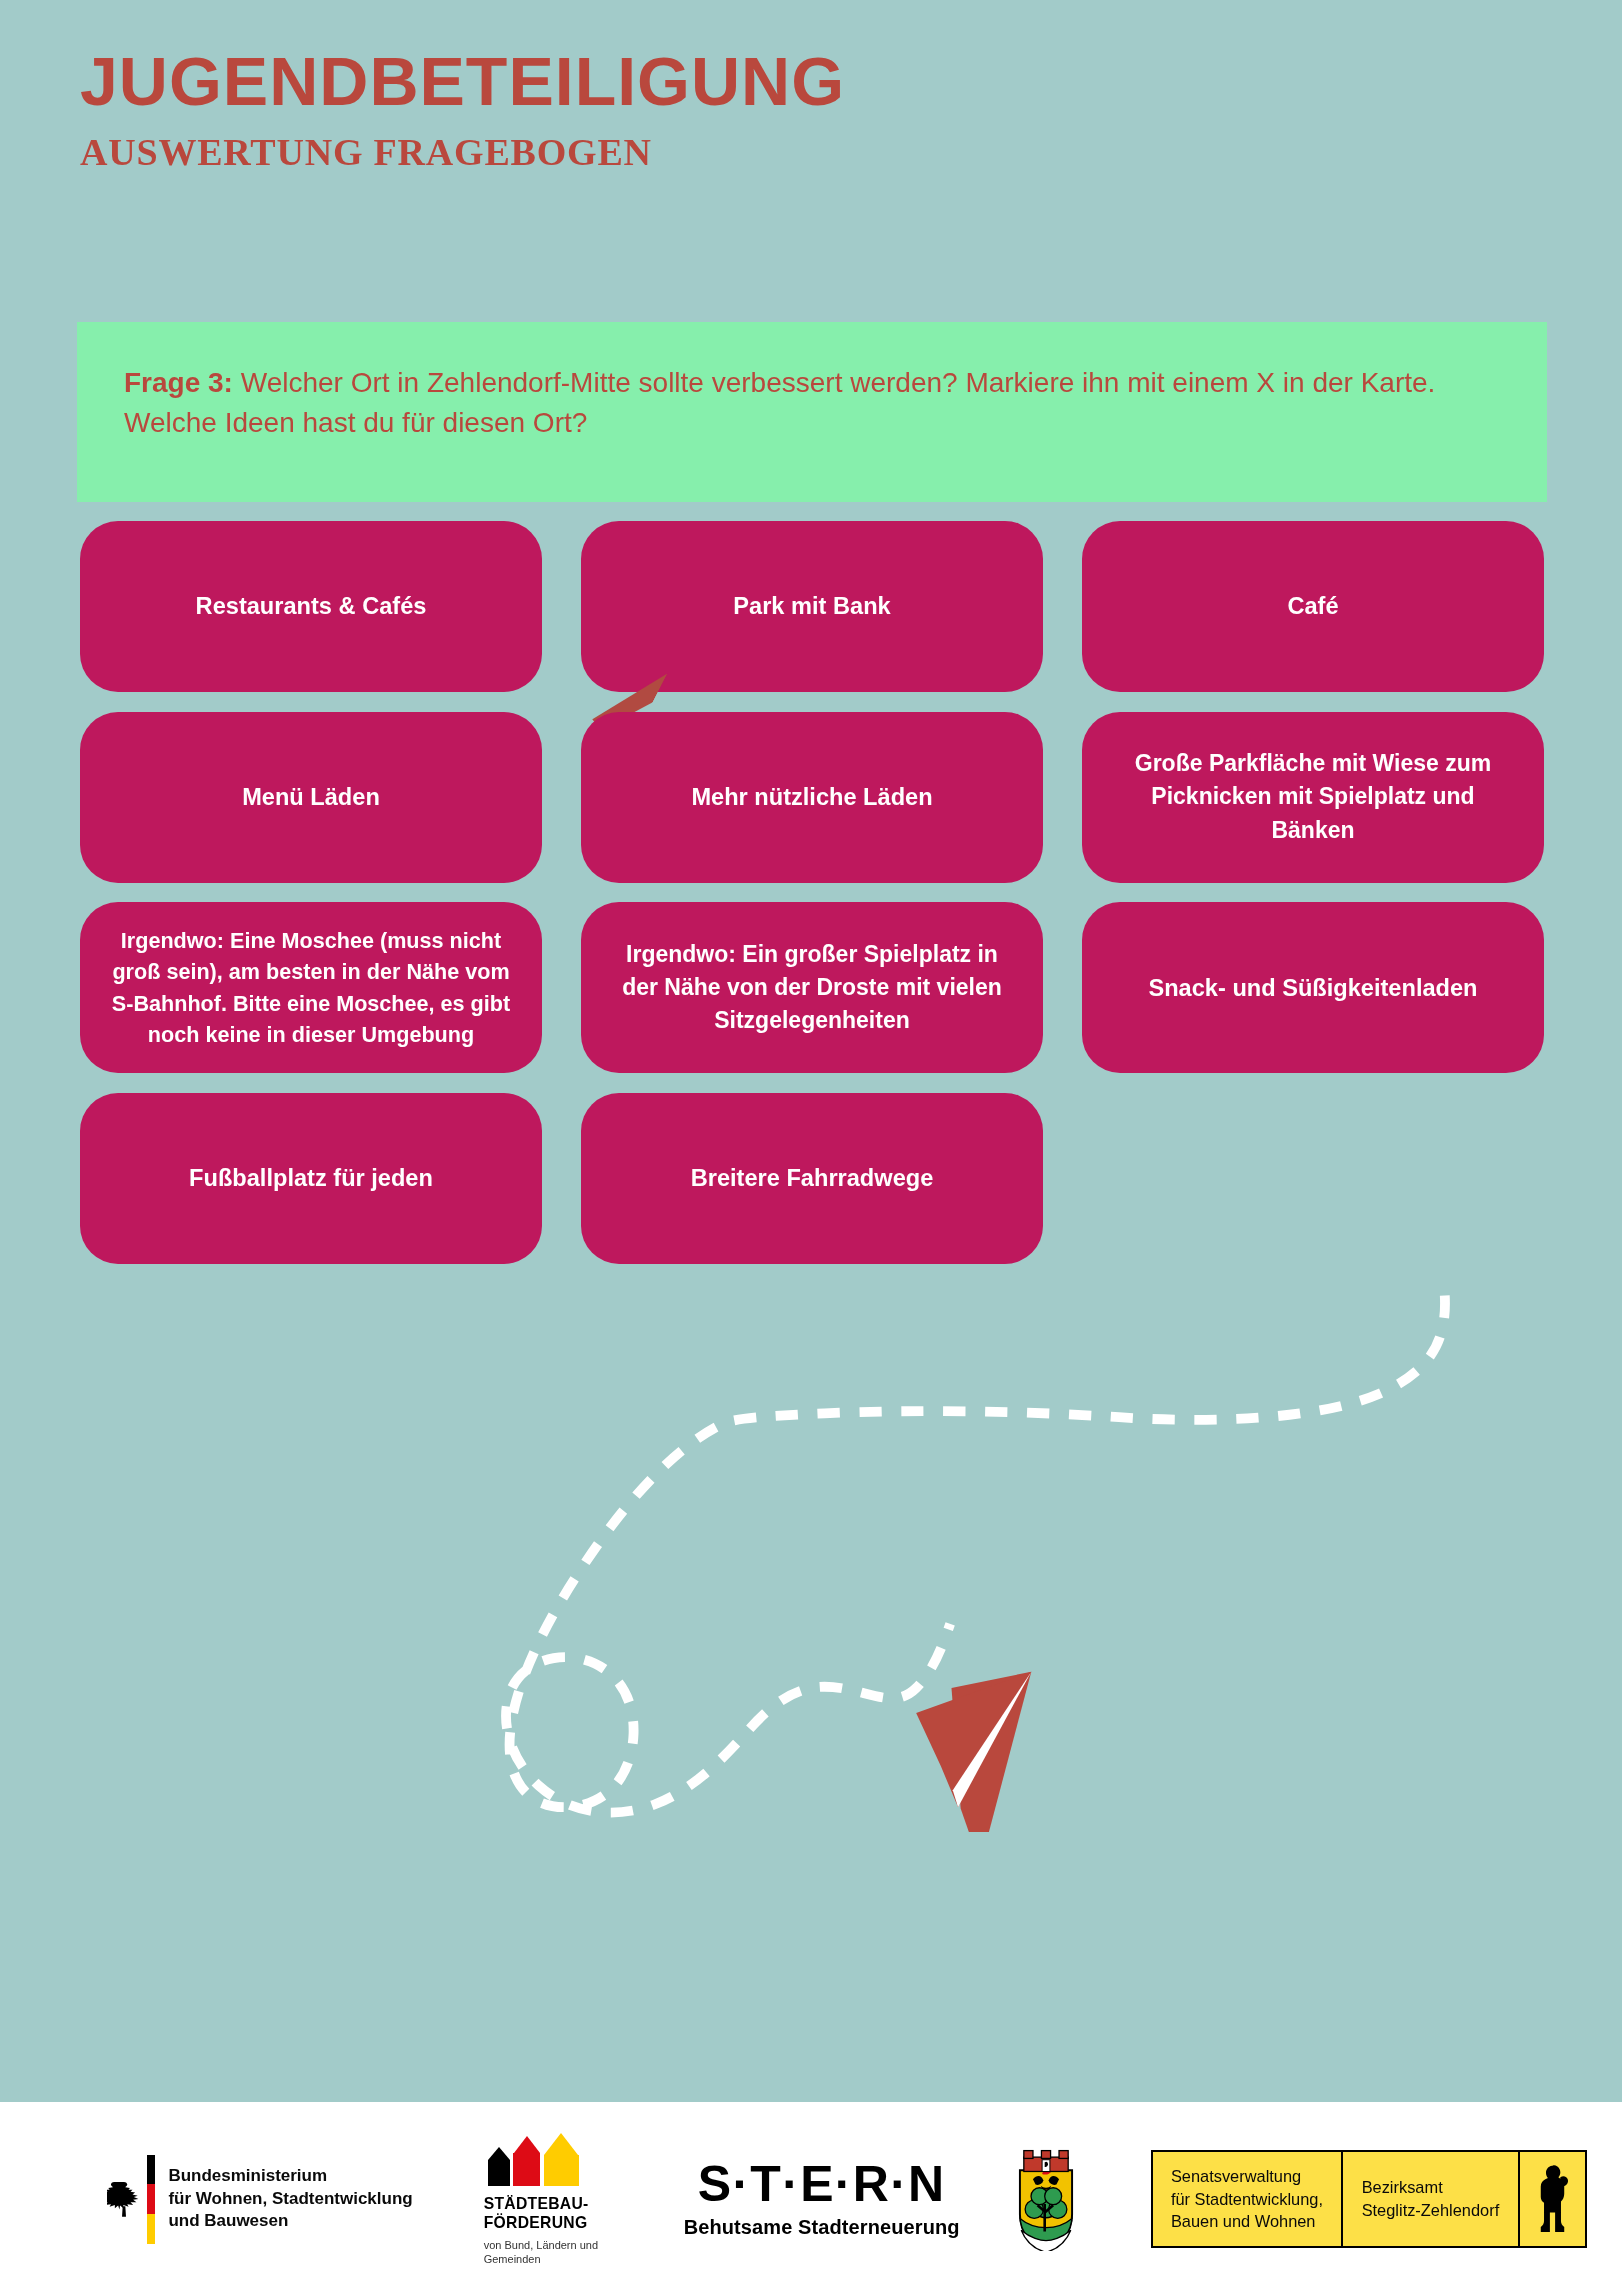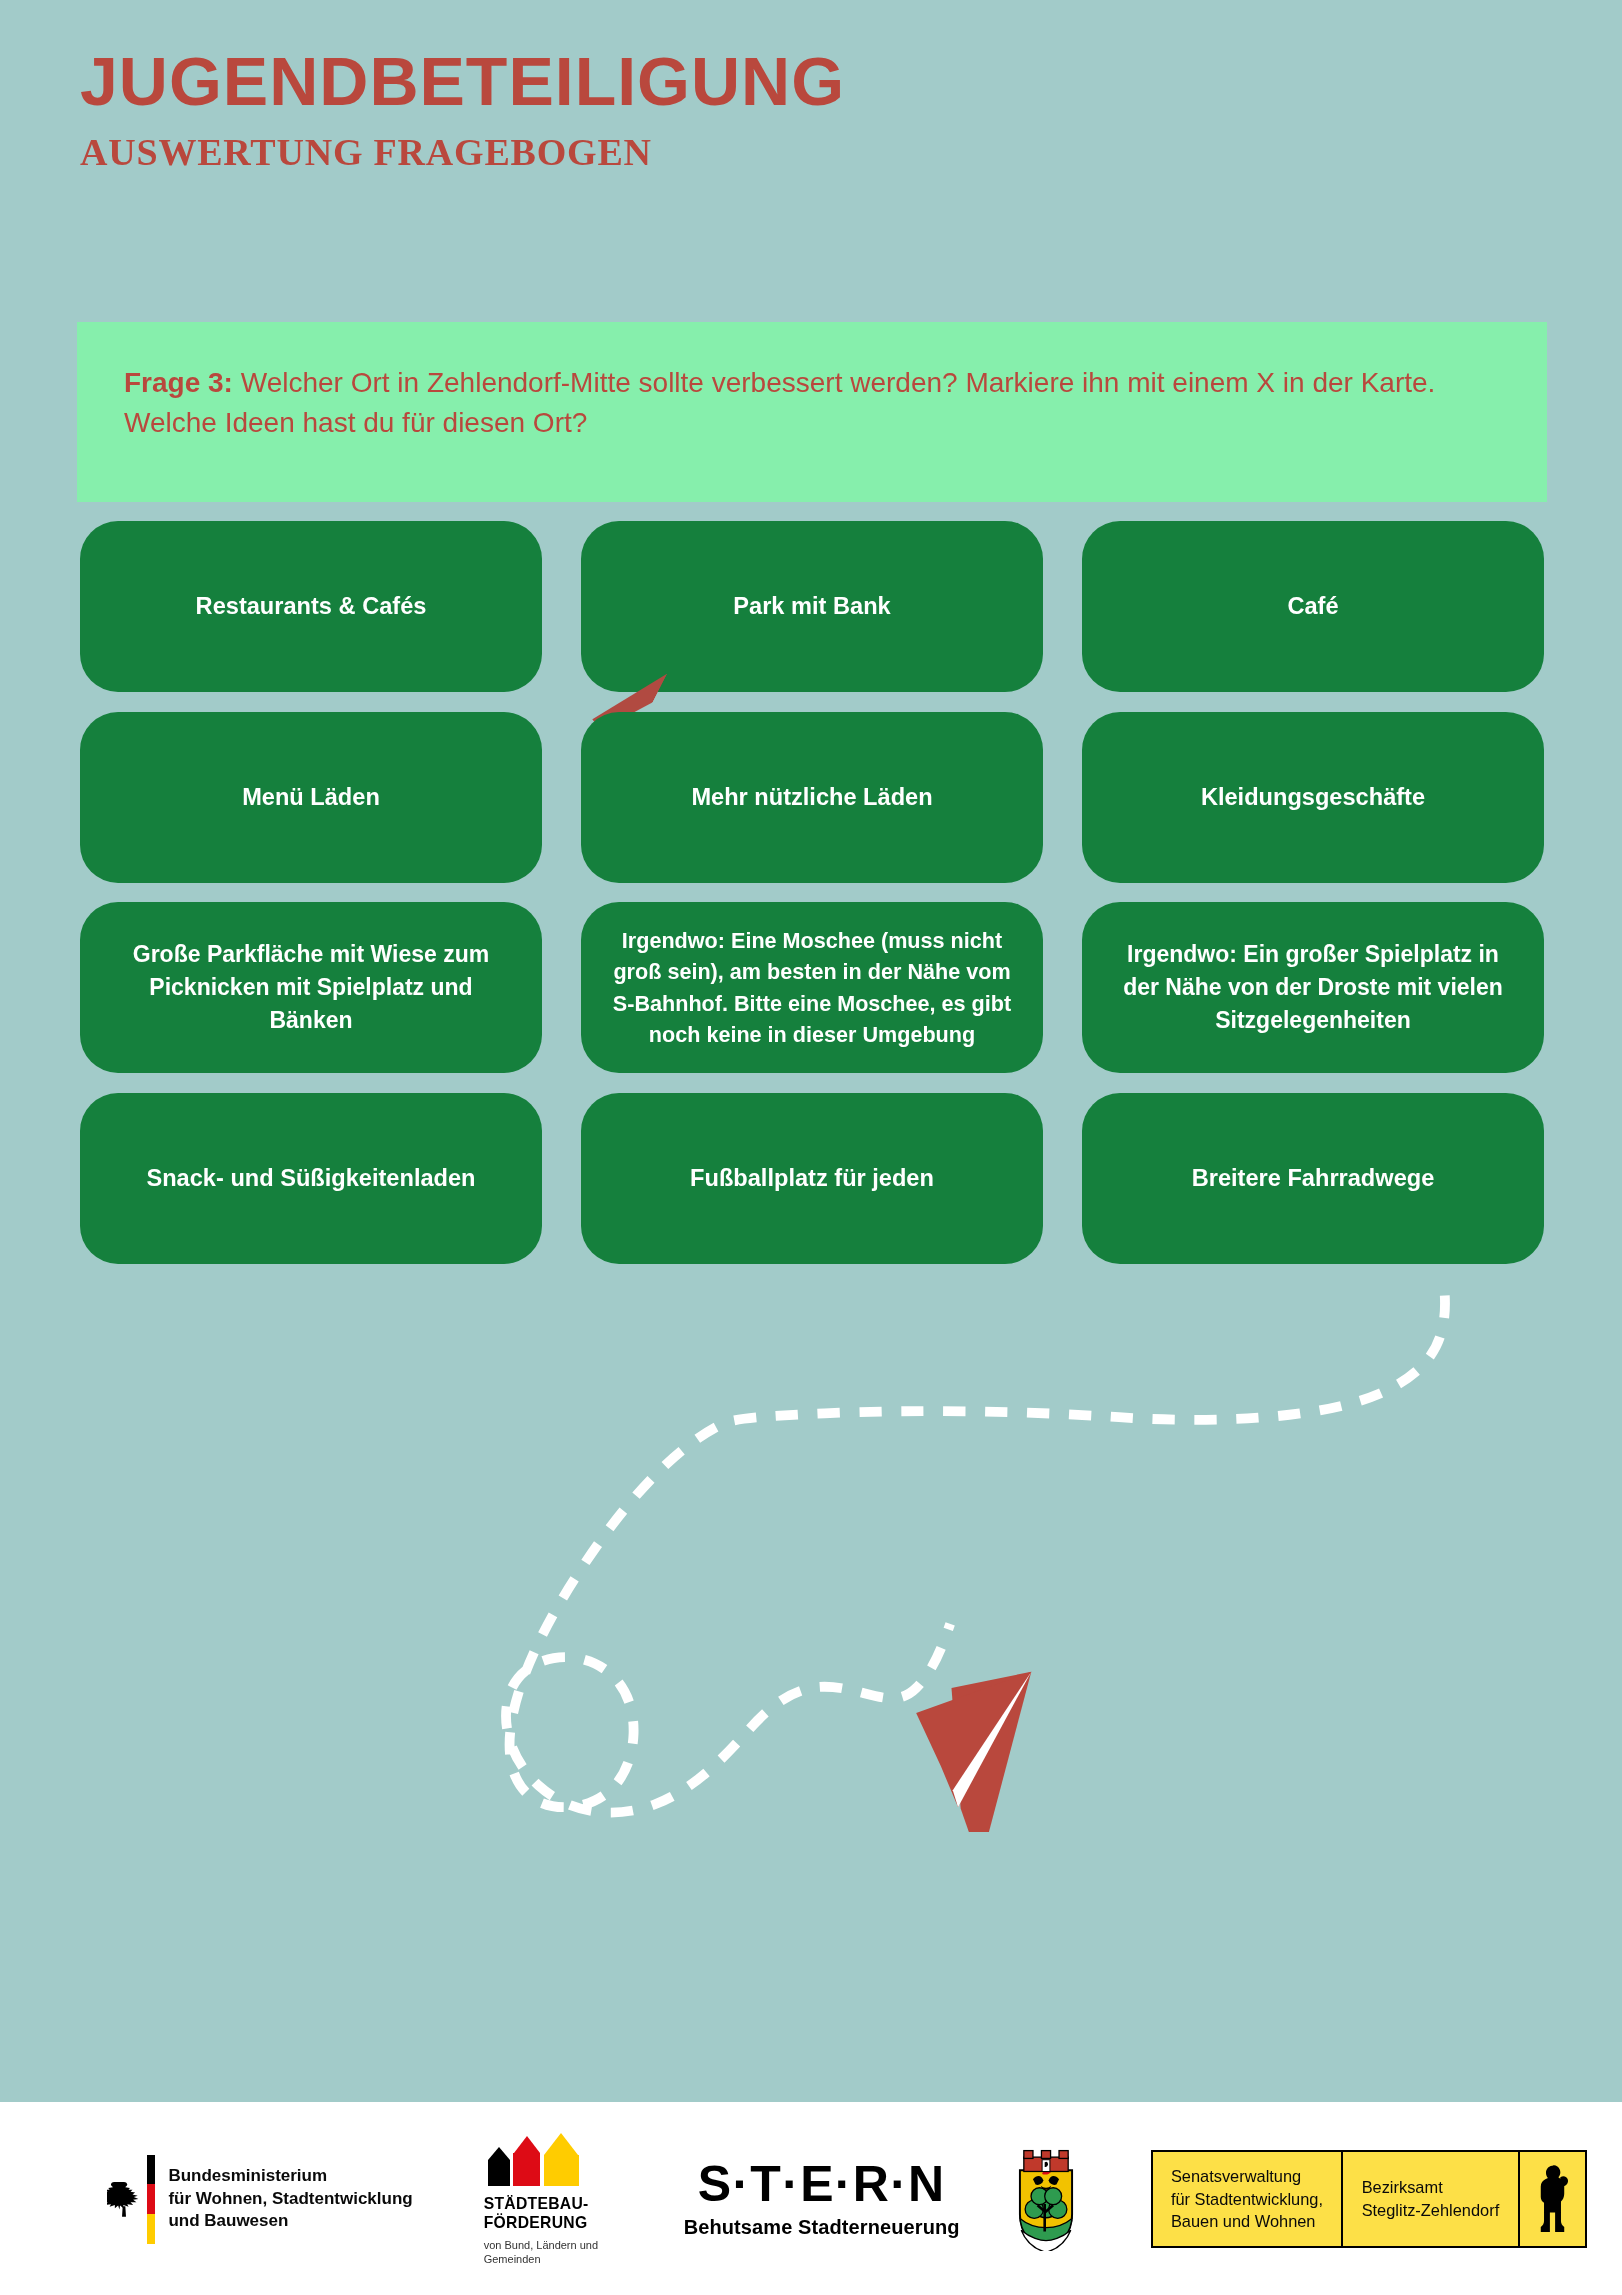--- a/index.html
+++ b/index.html
@@ -87,21 +87,21 @@
     left: 80px;
     top: 521px;
     width: 1463px;
     display: grid;
     grid-template-columns: repeat(3, 462px);
     column-gap: 39px;
     row-gap: 19.6px;
   }
   .bubble {
     position: relative;
-    background: #15803d;
+    background: #be185d;
     border-radius: 38px;
     min-height: 171px;
     display: flex;
     align-items: center;
     justify-content: center;
     box-sizing: border-box;
     padding: 17px 27.5px;
   }
   .bubble-text {
     color: #ffffff;
@@ -319,23 +319,20 @@
     </div>
 
     <div class="bubble size-short">
       <span class="bubble-text">Menü Läden</span>
     </div>
 
     <div class="bubble size-short">
       <span class="bubble-text">Mehr nützliche Läden</span>
     </div>
 
-    <div class="bubble size-short">
-      <span class="bubble-text">Kleidungsgeschäfte</span>
-    </div>
 
     <div class="bubble size-medium">
       <span class="bubble-text">Große Parkfläche mit Wiese zum Picknicken mit Spielplatz und Bänken</span>
     </div>
 
     <div class="bubble size-long">
       <span class="bubble-text">Irgendwo: Eine Moschee (muss nicht groß sein), am besten in der Nähe vom S-Bahnhof. Bitte eine Moschee, es gibt noch keine in dieser Umgebung</span>
     </div>
 
     <div class="bubble size-medium">

